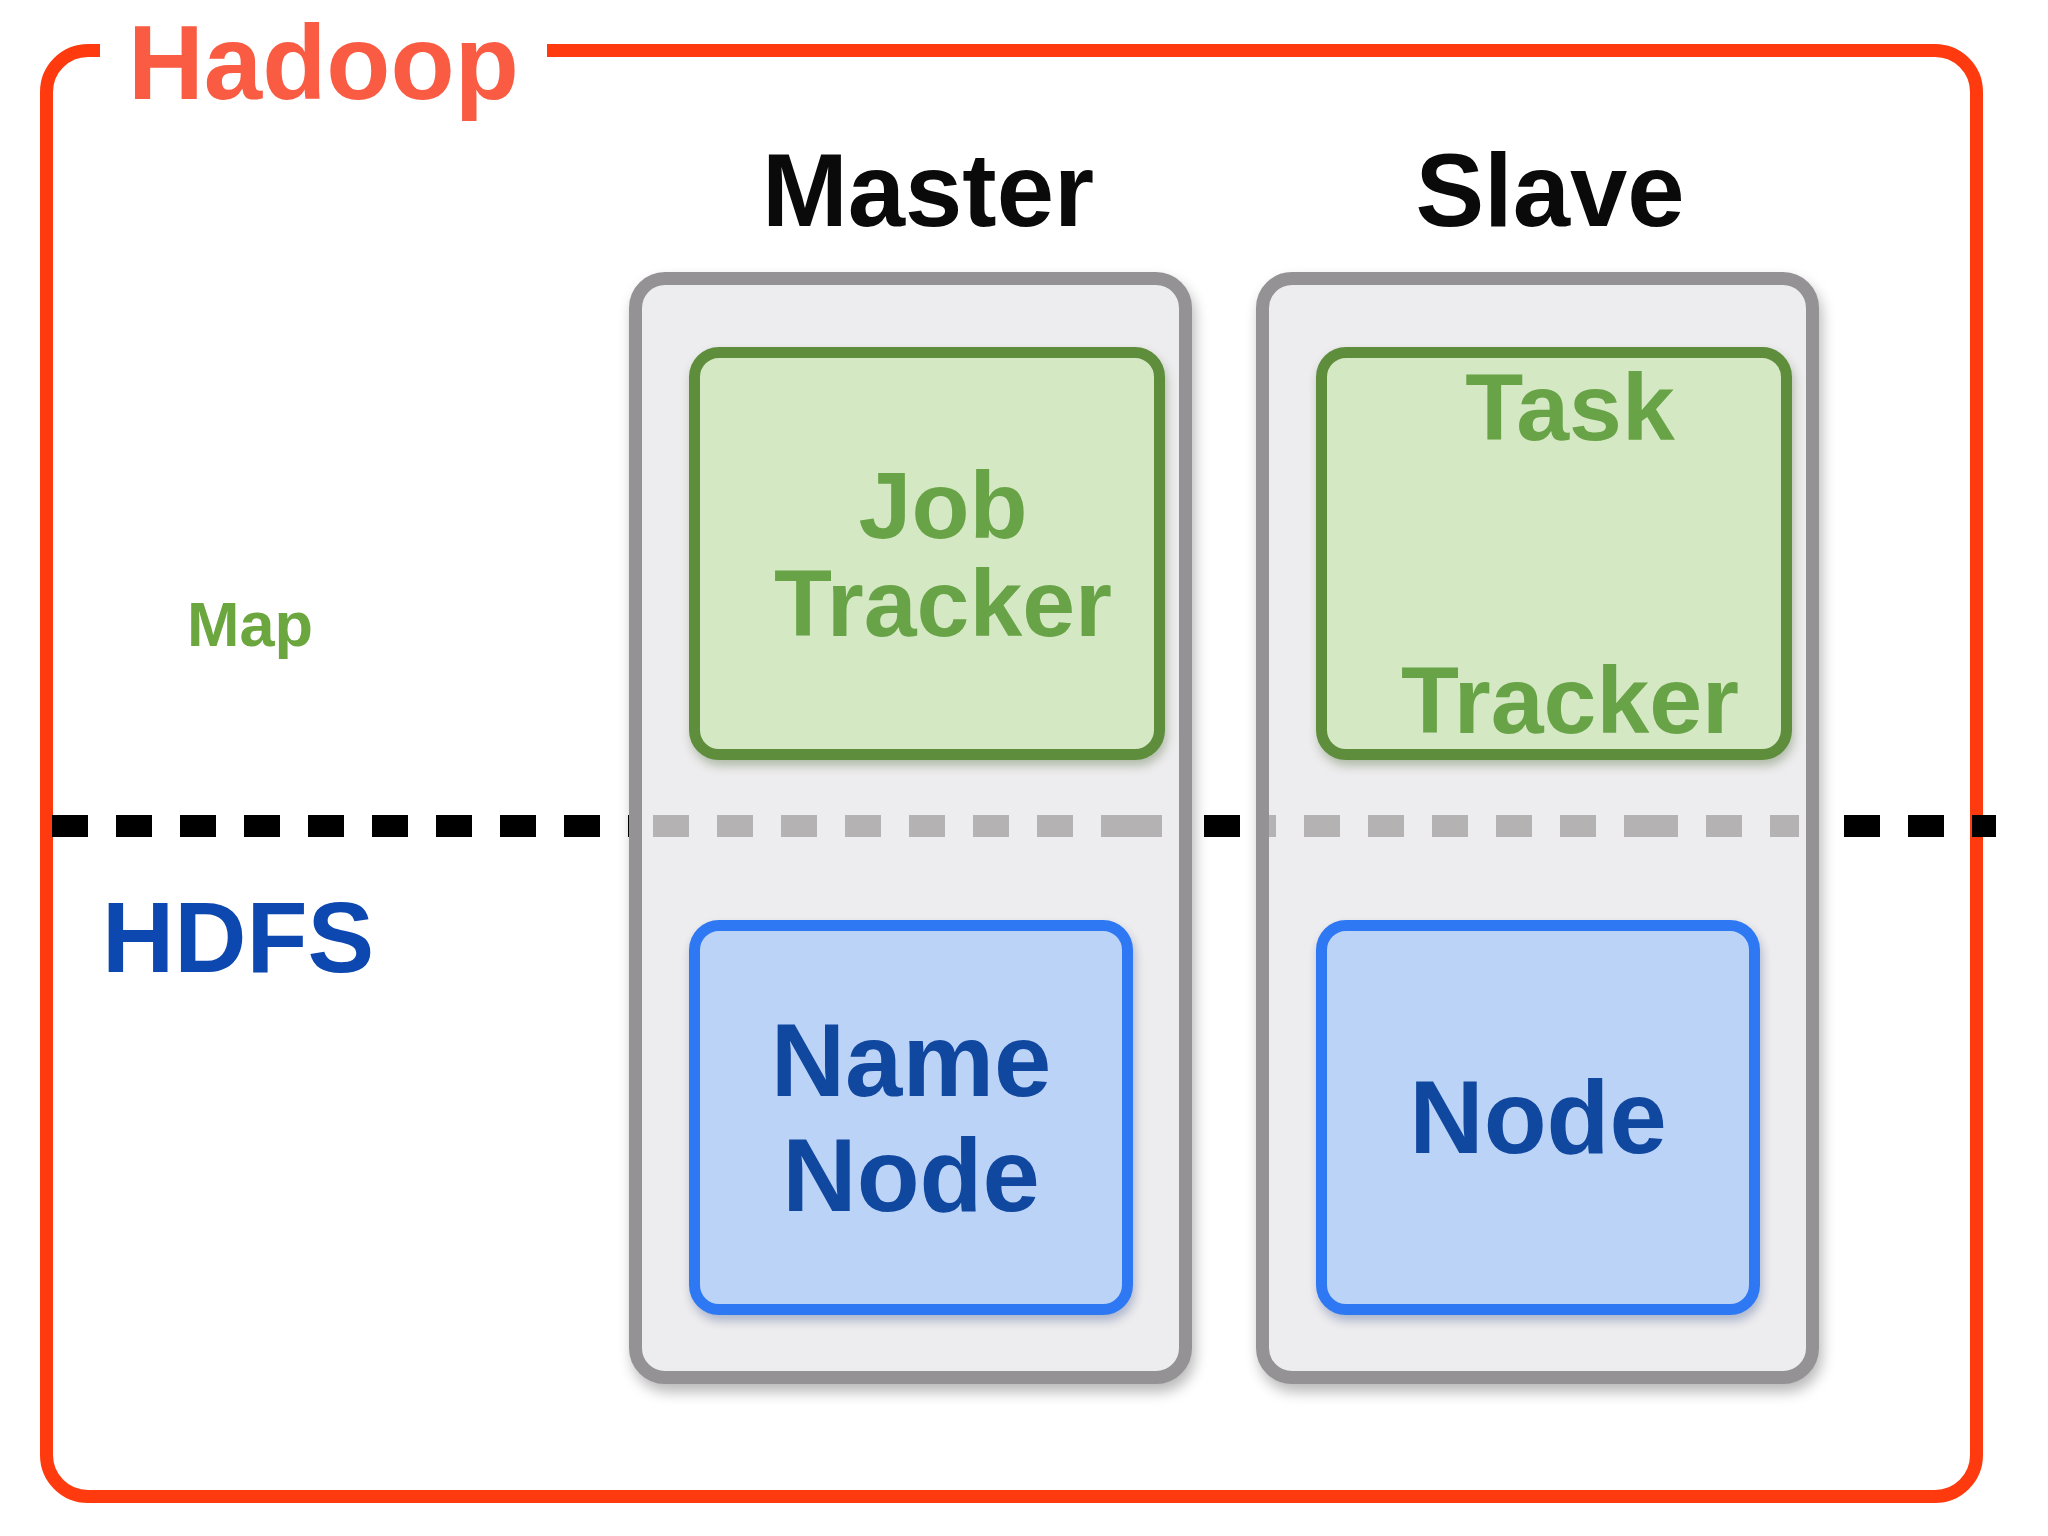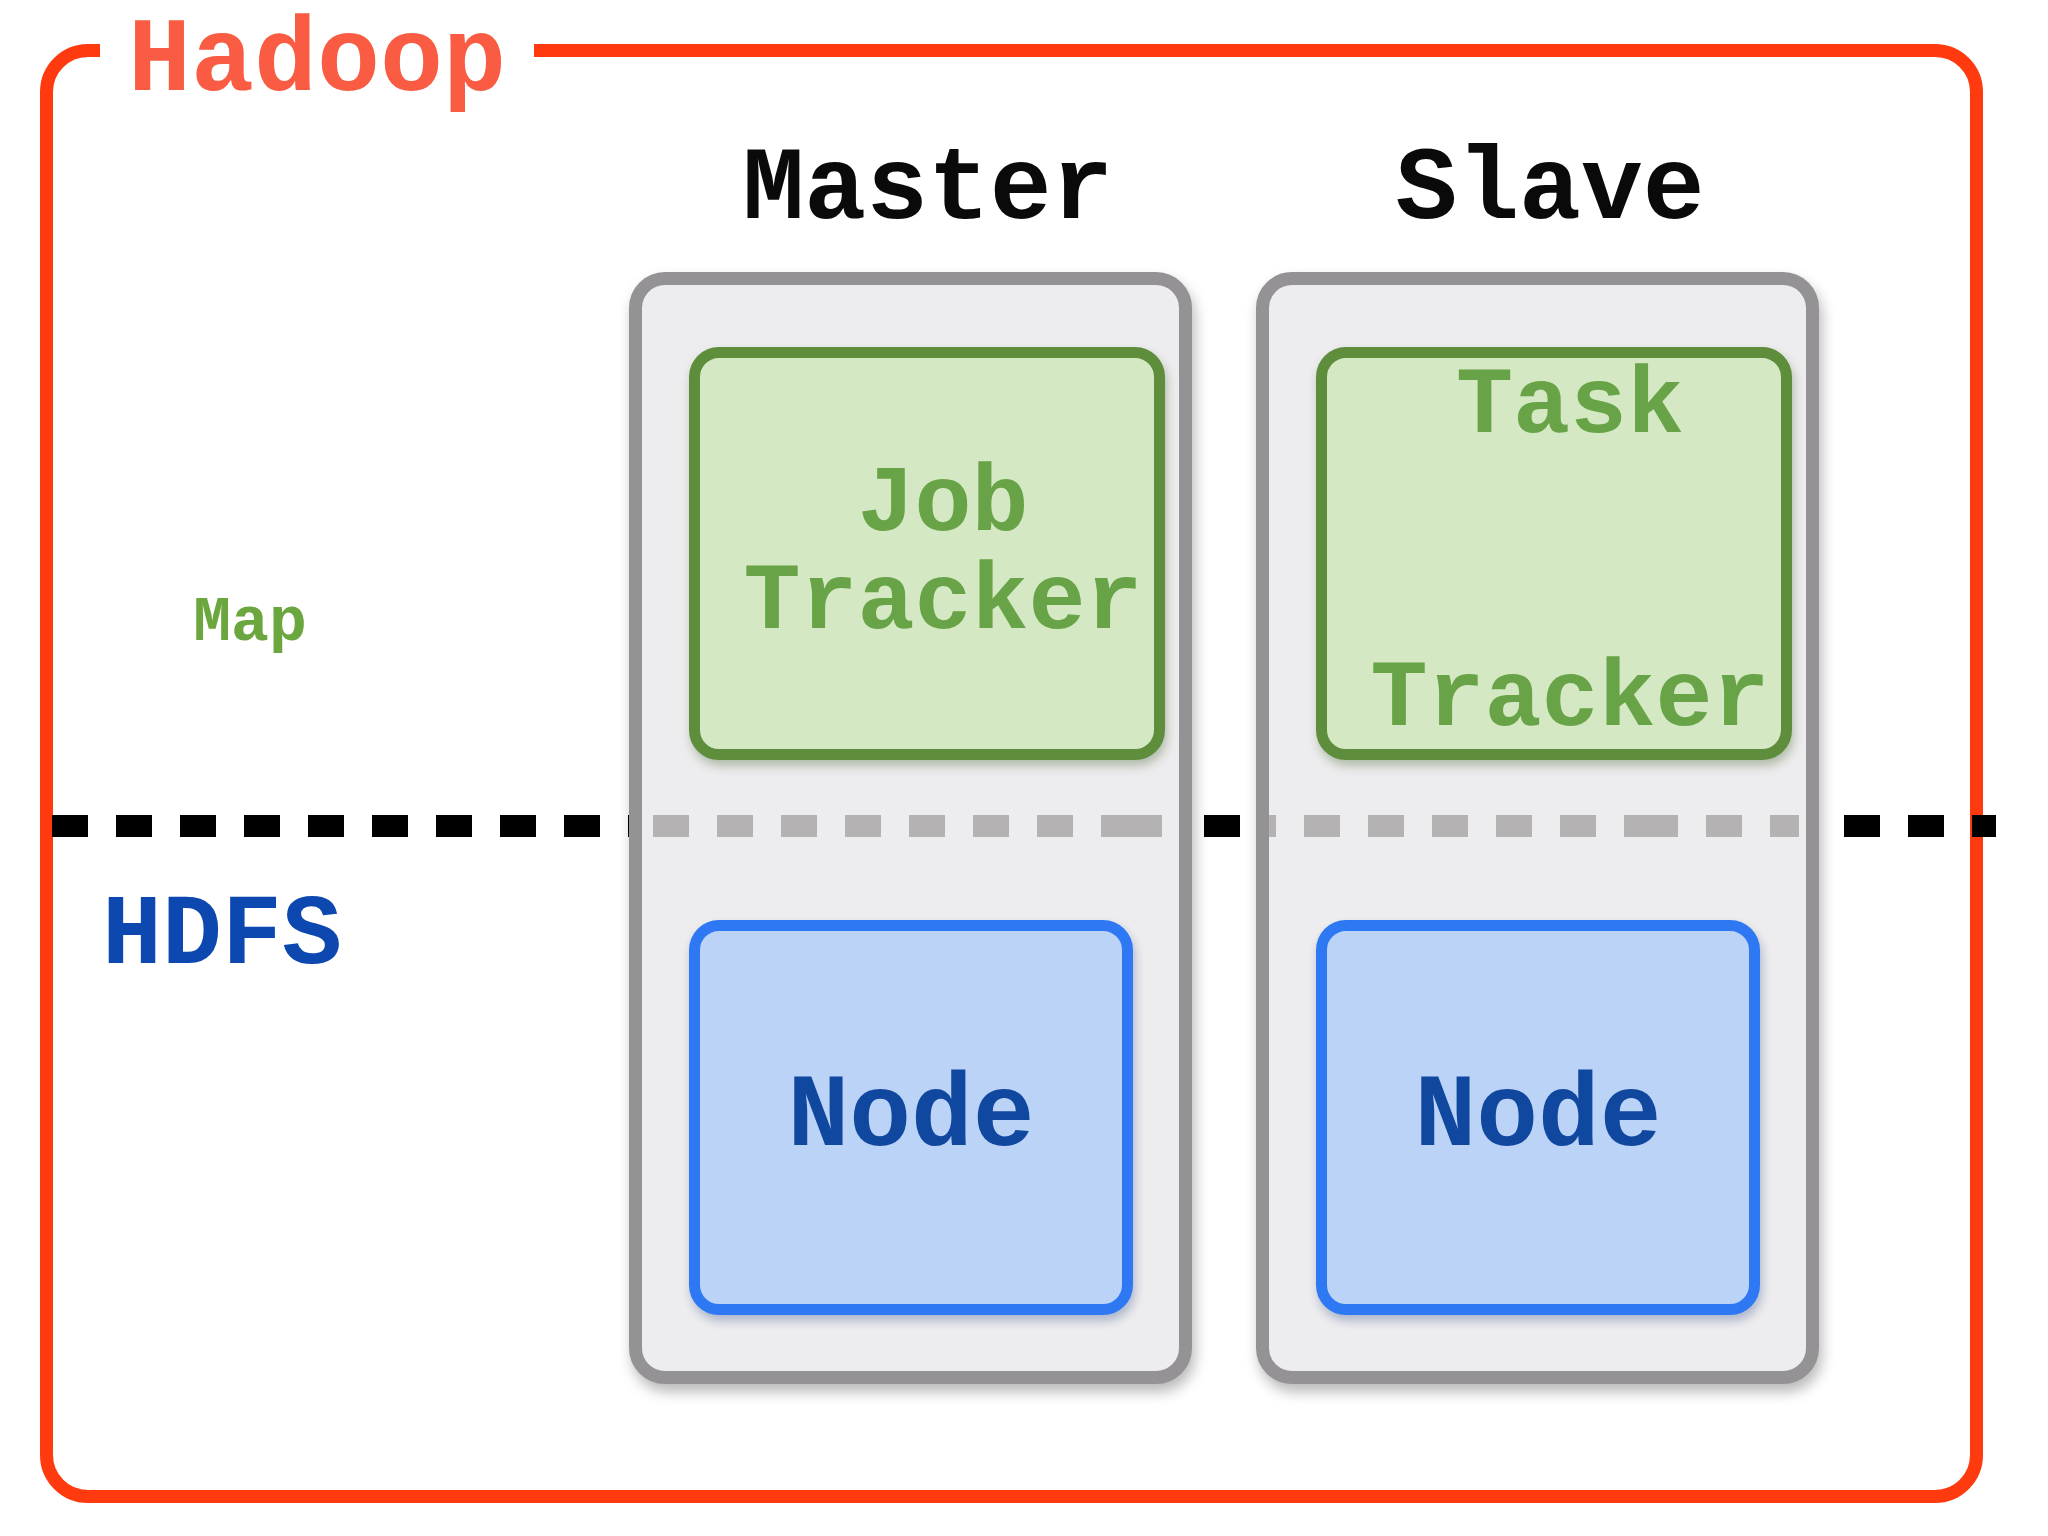--- a/index.html
+++ b/index.html
@@ -1,18 +1,18 @@
 <!DOCTYPE html>
 <html><head>
 <meta charset="utf-8">
 <style>
   html,body{margin:0;padding:0;background:#ffffff;}
   .canvas{
     position:relative;width:2048px;height:1536px;background:#ffffff;overflow:hidden;
-    font-family:Liberation Mono, monospace;font-weight:bold;
+    font-family:Liberation Sans, sans-serif;font-weight:bold;
   }
   
   .outer-border{
     position:absolute;left:40px;top:44px;width:1917px;height:1433px;
     border:13px solid #FF3A0E;border-radius:48px;background:transparent;
   }
   .hadoop-title{
     position:absolute;left:100px;top:5px;padding:0 28px;background:#ffffff;
     font-size:105px;line-height:115px;color:#F95B43;white-space:nowrap;
   }
@@ -96,20 +96,21 @@
     <span class="line">Job</span>
     <span class="line">Tracker</span>
   </div>
 
   <div class="node-box green top-row slave-col">
     <span class="line">Task</span>
     <span class="line">Tracker</span>
   </div>
 
   <div class="node-box blue bottom-row master-col">
+    <span class="line">Name</span>
     <span class="line">Node</span>
   </div>
 
   <div class="node-box blue bottom-row slave-col">
     <span class="line">Node</span>
   </div>
 
   <div class="layer-label mapreduce">
     <span class="line">Map</span>
   </div>

